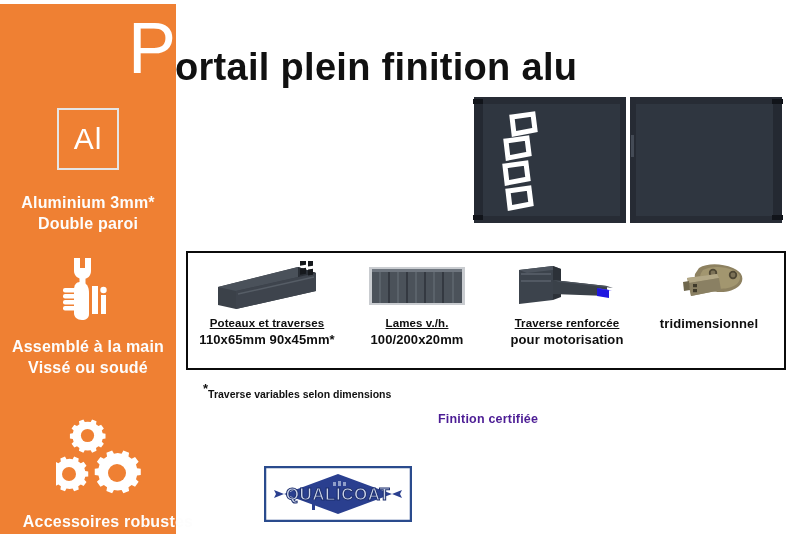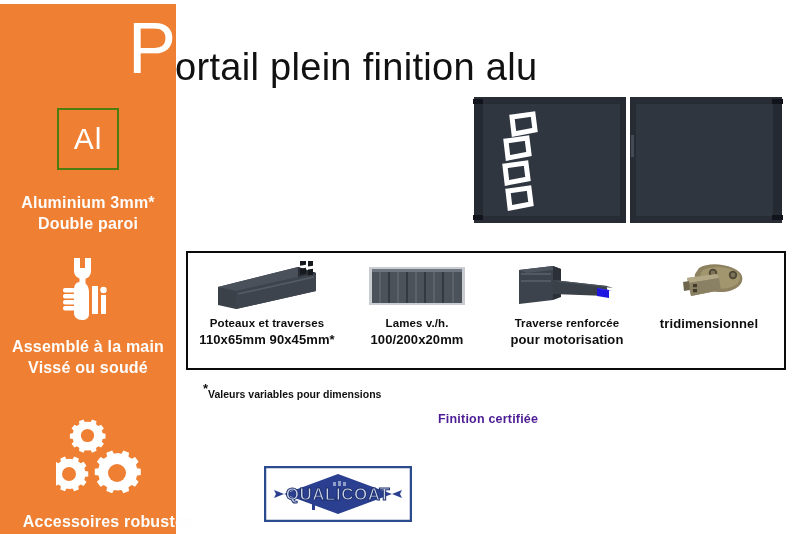--- a/index.html
+++ b/index.html
@@ -46,21 +46,21 @@
     letter-spacing: .2px;
     line-height: 21px;
     color: #fdfdfd;
   }
 
   
   .al-box {
     width: 62px;
     height: 62px;
     margin: 8px auto 0 auto;
-    border: 2px solid #4d7c0f;
+    border: 2px solid #e5e5e5;
     box-sizing: border-box;
     display: flex;
     align-items: center;
     justify-content: center;
   }
   .al-text {
     font-size: 30px;
     color: #ffffff;
     font-family: "Liberation Sans", sans-serif;
     letter-spacing: 1px;
@@ -86,21 +86,21 @@
     font-weight: normal;
   }
   #title-rest {
     position: absolute;
     left: 47px;
     top: 24px;
     font-size: 38px;
     line-height: 42px;
     color: #111111;
     font-family: "Liberation Sans", sans-serif;
-    font-weight: normal;
+    font-weight: bold;
     letter-spacing: .3px;
   }
 
   
   #gate {
     position: absolute;
     left: 472px;
     top: 93px;
     width: 312px;
     height: 140px;
@@ -130,20 +130,21 @@
     align-items: center;
     justify-content: center;
   }
   .product-title {
     display: block;
     font-size: 11.5px;
     font-weight: bold;
     color: #0e0e0e;
     line-height: 16px;
     letter-spacing: .1px;
+    text-decoration: underline;
   }
   .product-sub {
     display: block;
     font-size: 13px;
     font-weight: bold;
     color: #0e0e0e;
     line-height: 18px;
     letter-spacing: .1px;
   }
 
@@ -377,21 +378,21 @@
           <rect x="30" y="29" width="4" height="3.2" fill="#3f3a2a"></rect>
 
           <path d="M20 22 L26 21 L27 30 L21 31 Z" fill="#6f674d"></path>
         </svg>
       </span>
       <span class="product-sub">tridimensionnel</span>
     </div>
   </div>
 
   <div id="footnote">
-    <span class="star">*</span><span>Valeurs variables pour dimensions</span>
+    <span class="star">*</span><span>Traverse variables selon dimensions</span>
   </div>
 
   <div id="finition">Finition certifiée</div>
 
   <div id="qualicoat">
     <svg width="148" height="56" viewBox="0 0 148 56">
       <rect x="1" y="1" width="146" height="54" fill="#ffffff" stroke="#2a4b8d" stroke-width="2.5"></rect>
 
       <path d="M74 8 L128 28 L74 48 L20 28 Z" fill="#2a3f8f"></path>
 

